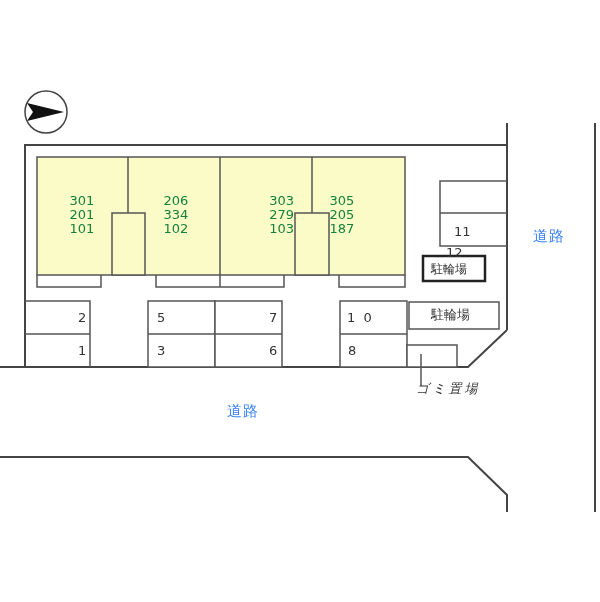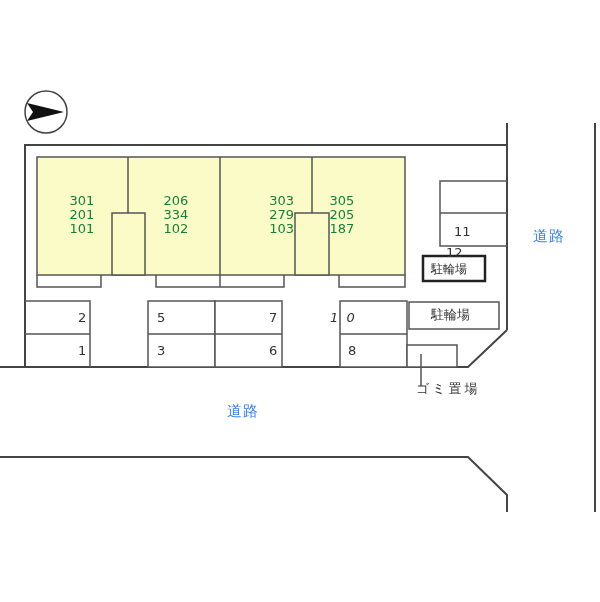--- a/index.html
+++ b/index.html
@@ -79,22 +79,22 @@
   <div>205</div>
   <div>187</div>
 </div>
 
 <span class="lbl" style="left:78px;top:311px;">2</span>
 <span class="lbl" style="left:78px;top:344px;">1</span>
 <span class="lbl" style="left:157px;top:311px;">5</span>
 <span class="lbl" style="left:157px;top:344px;">3</span>
 <span class="lbl" style="left:269px;top:311px;">7</span>
 <span class="lbl" style="left:269px;top:344px;">6</span>
-<span class="lbl" style="left:330px;top:311px;letter-spacing:2px;font-style:italic;">1 0</span>
+<span class="lbl" style="left:347px;top:311px;letter-spacing:2px;">1 0</span>
 <span class="lbl" style="left:348px;top:344px;">8</span>
 <span class="lbl" style="left:446px;top:208px;margin-top:38px;">12</span>
 <span class="lbl" style="left:446px;top:225px;margin-left:8px;">11</span>
 
 <span class="lbl" style="left:431px;top:262px;font-size:12px;">駐輪場</span>
 <span class="lbl" style="left:431px;top:308px;font-size:13px;">駐輪場</span>
-<span class="lbl" style="left:416px;top:382px;font-size:13px;letter-spacing:3px;">ゴミ置場</span>
+<span class="lbl" style="left:416px;top:382px;font-size:13px;letter-spacing:3px;font-style:italic;">ゴミ置場</span>
 <span class="road" style="left:227px;top:402px;">道路</span>
 <span class="road" style="left:533px;top:227px;">道路</span>
 
 </body></html>

